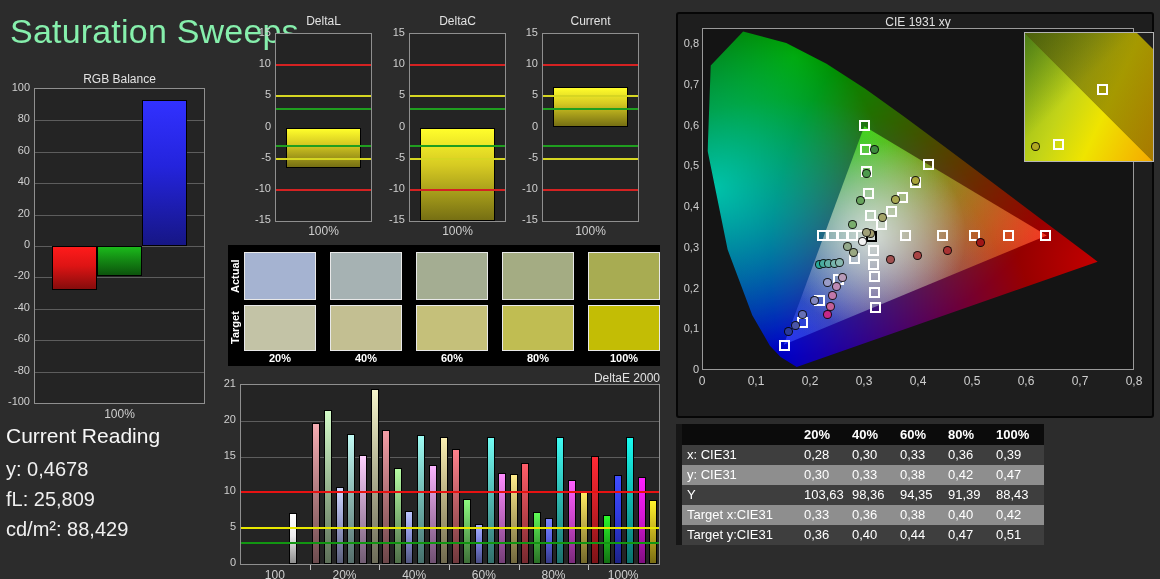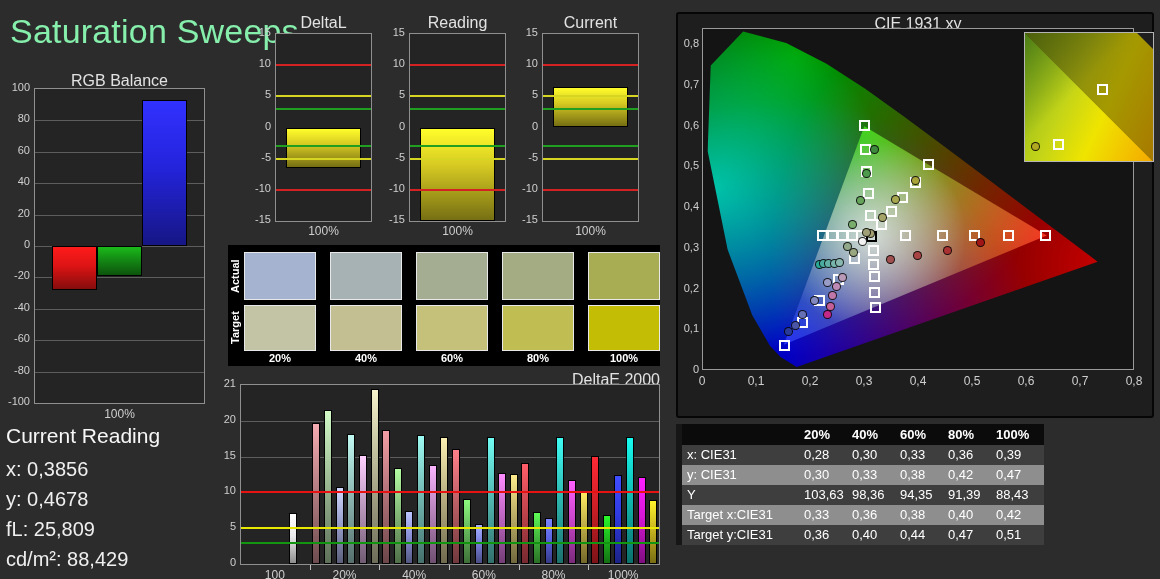--- a/index.html
+++ b/index.html
@@ -1,21 +1,21 @@
 <!DOCTYPE html>
 <html><head>
 <meta charset="utf-8">
 <style>
   html,body{margin:0;padding:0;background:#2c2c2c;}
   *{box-sizing:border-box;}
   .stage{position:relative;width:1160px;height:579px;background:#2c2c2c;overflow:hidden;
          font-family:"Liberation Sans",sans-serif;color:#e6e6e6;}
   .abs{position:absolute;}
   .page-title{position:absolute;left:10px;top:12px;font-size:34px;font-weight:500;color:#86efac;letter-spacing:.2px;}
-  .chart-title{position:absolute;font-size:16px;color:#e2e2e2;text-align:center;}
+  .chart-title{position:absolute;font-size:12px;color:#e2e2e2;text-align:center;}
   .xlabel{position:absolute;font-size:12px;color:#cfcfcf;text-align:center;}
   .ylab{position:absolute;font-size:11px;color:#cfcfcf;text-align:right;}
   .plot{position:absolute;background:#242424;border:1px solid #8f8f8f;overflow:hidden;}
   .gridline{position:absolute;left:0;right:0;height:1px;background:#5d5d5d;}
   .refline{position:absolute;left:0;right:0;height:2px;z-index:5;}
   .bar{position:absolute;border:1px solid #000;z-index:2;}
   
   #sec-cie{position:absolute;left:676px;top:12px;width:478px;height:406px;background:#1e1e1e;
            border:2px solid #060606;border-radius:3px;}
   #cie-plot{position:absolute;left:24px;top:14px;width:432px;height:342px;background:#141414;
@@ -100,21 +100,21 @@
     <div class="xlabel" style="left:33px;top:212px;width:97px;">100%</div>
   <div class="ylab" style="left: 0px; width: 29px; top: 14px;">15</div>
       <div class="ylab" style="left: 0px; width: 29px; top: 45.1667px;">10</div>
       <div class="ylab" style="left: 0px; width: 29px; top: 76.3333px;">5</div>
       <div class="ylab" style="left: 0px; width: 29px; top: 107.5px;">0</div>
       <div class="ylab" style="left: 0px; width: 29px; top: 138.667px;">-5</div>
       <div class="ylab" style="left: 0px; width: 29px; top: 169.833px;">-10</div>
       <div class="ylab" style="left: 0px; width: 29px; top: 201px;">-15</div>
     </div>
   <div class="abs" id="sec-dc" style="left:376px;top:12px;width:134px;height:228px;">
-    <div class="chart-title" style="left:33px;top:2px;width:97px;">Reading</div>
+    <div class="chart-title" style="left:33px;top:2px;width:97px;">DeltaC</div>
     <div class="plot" id="dc-plot" style="left:33px;top:21px;width:97px;height:189px;">
         <div class="bar" style="left: 10%; width: 79%; top: 93.5px; height: 93.5px; background: linear-gradient(rgb(255, 253, 43) 0%, rgb(214, 202, 34) 40%, rgb(118, 111, 19) 100%);"></div>
         <div class="refline" style="top: 30.1667px; background: rgb(212, 34, 34);"></div>
         <div class="refline" style="top: 61.3333px; background: rgb(214, 214, 34);"></div>
         <div class="refline" style="top: 73.8px; background: rgb(31, 158, 31);"></div>
         <div class="refline" style="top: 111.2px; background: rgb(31, 158, 31);"></div>
         <div class="refline" style="top: 123.667px; background: rgb(214, 214, 34);"></div>
         <div class="refline" style="top: 154.833px; background: rgb(212, 34, 34);"></div>
       </div>
     <div class="xlabel" style="left:33px;top:212px;width:97px;">100%</div>
@@ -428,20 +428,19 @@
         <div class="tc">0,40</div>
         <div class="tc">0,44</div>
         <div class="tc">0,47</div>
         <div class="tc">0,51</div>
       </div>
     </div>
 
   <div id="sec-reading">
     <div id="reading-heading">Current Reading</div>
     <div id="reading-lines">
-        <div class="read-line">x: 0,3856</div>
         <div class="read-line">y: 0,4678</div>
         <div class="read-line">fL: 25,809</div>
         <div class="read-line">cd/m²: 88,429</div>
       </div>
   </div>
 
 </div>
 
 </body></html>

